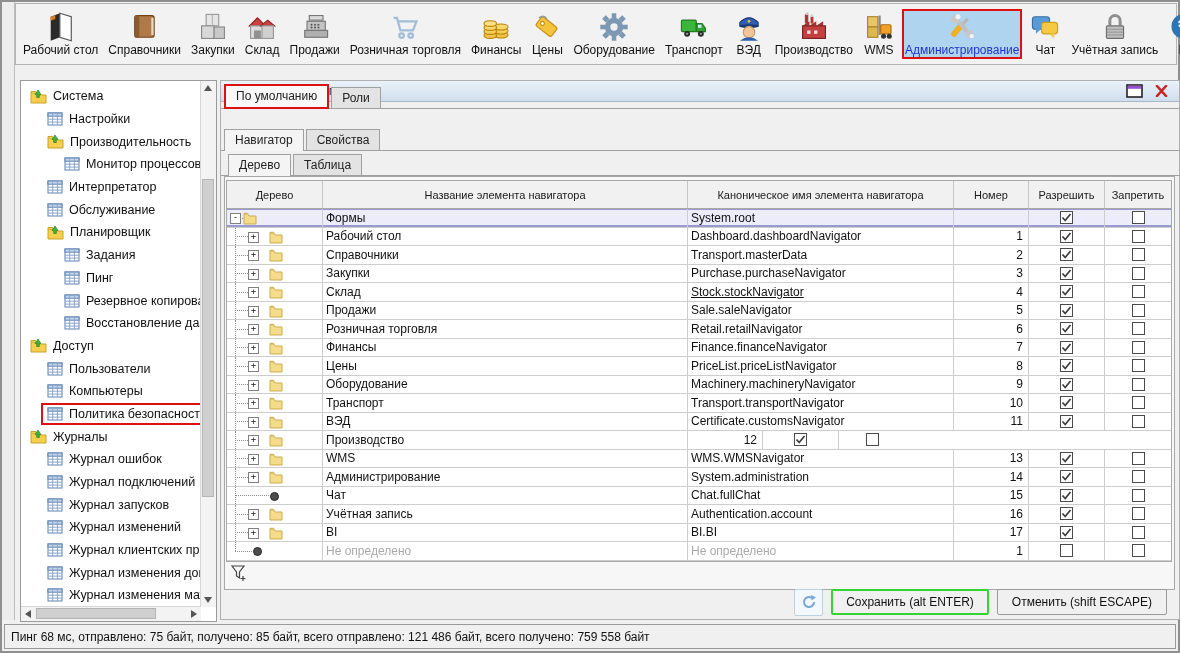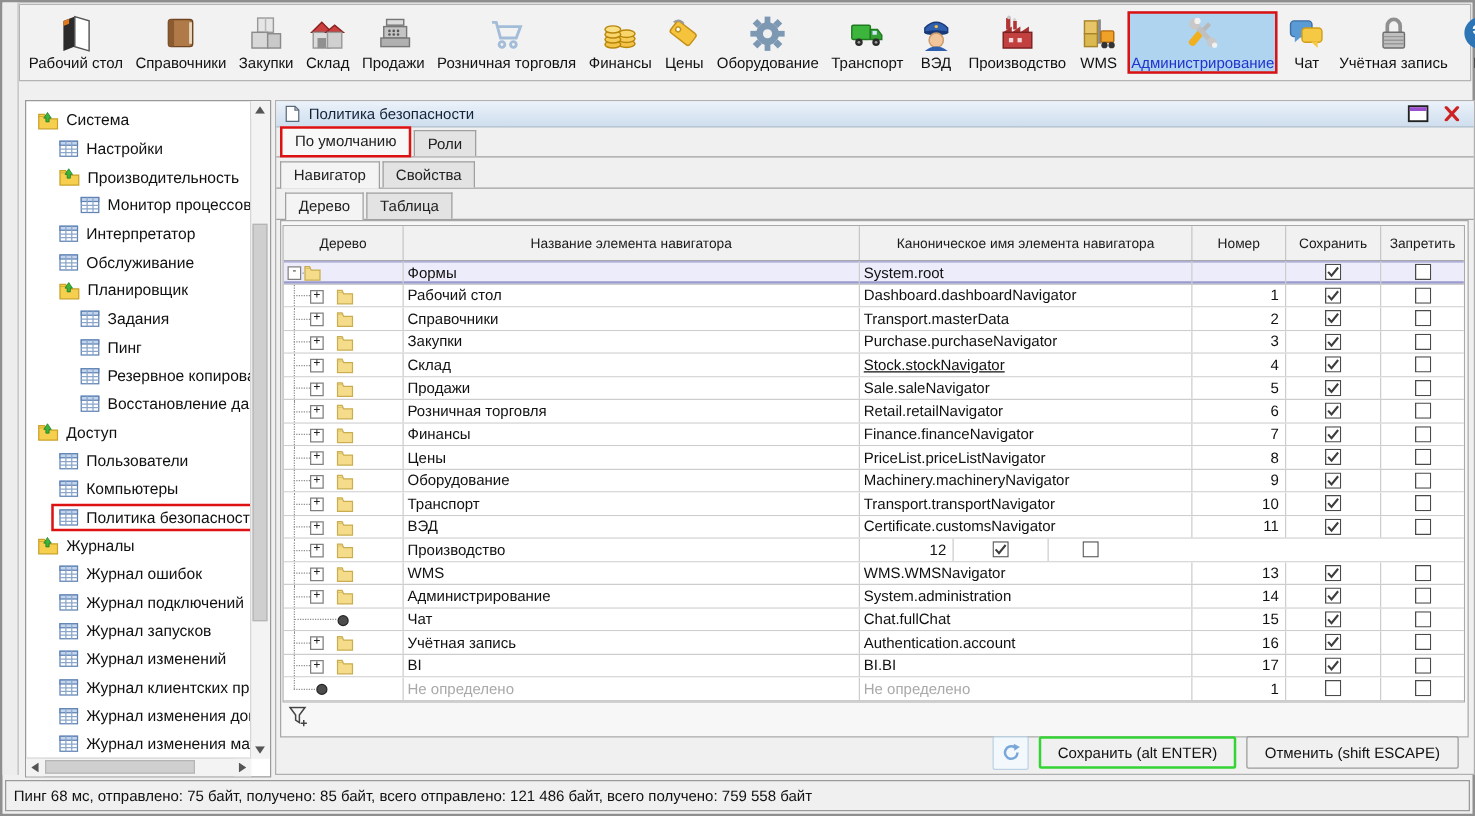--- a/index.html
+++ b/index.html
@@ -30,21 +30,21 @@
   .sb-thumb{position:absolute;background:#cfcfcf;border:1px solid #b5b5b5;box-sizing:border-box}
 
   
   .panel{position:absolute;left:218px;top:78px;width:960px;height:540px;background:#f0f0f0;border:1px solid #b0b0b0;box-sizing:border-box}
   .ptitle{position:absolute;left:0;top:0;right:0;height:20px;background:linear-gradient(#ebf2fa,#cfdeee);border-bottom:1px solid #a9b9ca;display:flex;align-items:center;padding-left:7px;gap:7px}
   .ptitle .t{font-size:12px;color:#12233a}
   .winbtns{position:absolute;right:9px;top:2px;display:flex;gap:10px;align-items:center}
   .winbtn{width:17px;height:15px;display:flex;align-items:center;justify-content:center;cursor:default}
 
   .tabbar{position:absolute;left:0;right:0;display:flex;align-items:flex-end;border-bottom:1px solid #a0a0a0;height:24px;padding-left:3px;box-sizing:border-box}
-  #tabbar1{top:21px}#tabbar2{top:46px}#tabbar3{top:71px;padding-left:7px}
+  #tabbar1{top:4px}#tabbar2{top:46px}#tabbar3{top:71px;padding-left:7px}
   .tab{font-size:12px;padding:3px 10px 3px;border:1px solid #a0a0a0;border-bottom:none;background:#e3e3e3;color:#222;margin-right:2px;position:relative;cursor:default}
   .tab.active{background:#f4f4f4;margin-bottom:-1px;padding-bottom:4px;z-index:2}
   .tab.red{border:2px solid #dd1111;background:#f8f8f8}
 
   .content{position:absolute;left:3px;top:95px;width:951px;height:414px;border:1px solid #a8a8a8;background:#f7f7f7;box-sizing:border-box}
   .tbl{position:absolute;left:1px;top:3px;width:944px;border:1px solid #a8a8a8;box-sizing:content-box;background:#fff}
   .thead{display:flex;height:27px;background:#f1f1f1;border-bottom:1px solid #a8a8a8}
   .th{font-size:11px;display:flex;align-items:center;justify-content:center;border-right:1px solid #c6c6c6;color:#1a1a1a;box-sizing:border-box;text-align:center}
   .th:last-child{border-right:none}
   .trow{display:flex;height:18.5px;background:#fff;border-bottom:1px solid #cdcdcd;box-sizing:border-box;position:relative}
@@ -696,21 +696,21 @@
       <span class="tab">Таблица</span>
     </div>
 
     <div class="content">
       <div class="tbl">
         <div class="thead" id="thead">
             <div class="th" style="width: 96px;">Дерево</div>
             <div class="th" style="width: 365px; text-align: center;">Название элемента навигатора</div>
             <div class="th" style="width: 266px;">Каноническое имя элемента навигатора</div>
             <div class="th" style="width: 75px;">Номер</div>
-            <div class="th" style="width: 76px;">Сохранить</div>
+            <div class="th" style="width: 76px;">Разрешить</div>
             <div class="th" style="width: 66px;">Запретить</div>
           </div>
         <div id="tbody">
             <div class="trow sel">
               <div class="td tree-td" style="width: 96px;">
                 <span class="hdots" style="left:12px;width:4px"></span>
                 <span class="expbox" style="left:3px">-</span>
                 <span class="folder-pos" style="left:16px"><svg width="14" height="14" viewBox="0 0 14 14">
                     <path d="M1,3.5 h4 l1,1.5 h7 v8 h-12 z" fill="#f5dc8a" stroke="#c9ad4e"></path>
                     <path d="M1,3.5 v-1.2 h3.6 l.8,1.2" fill="#f5dc8a" stroke="#c9ad4e"></path>

